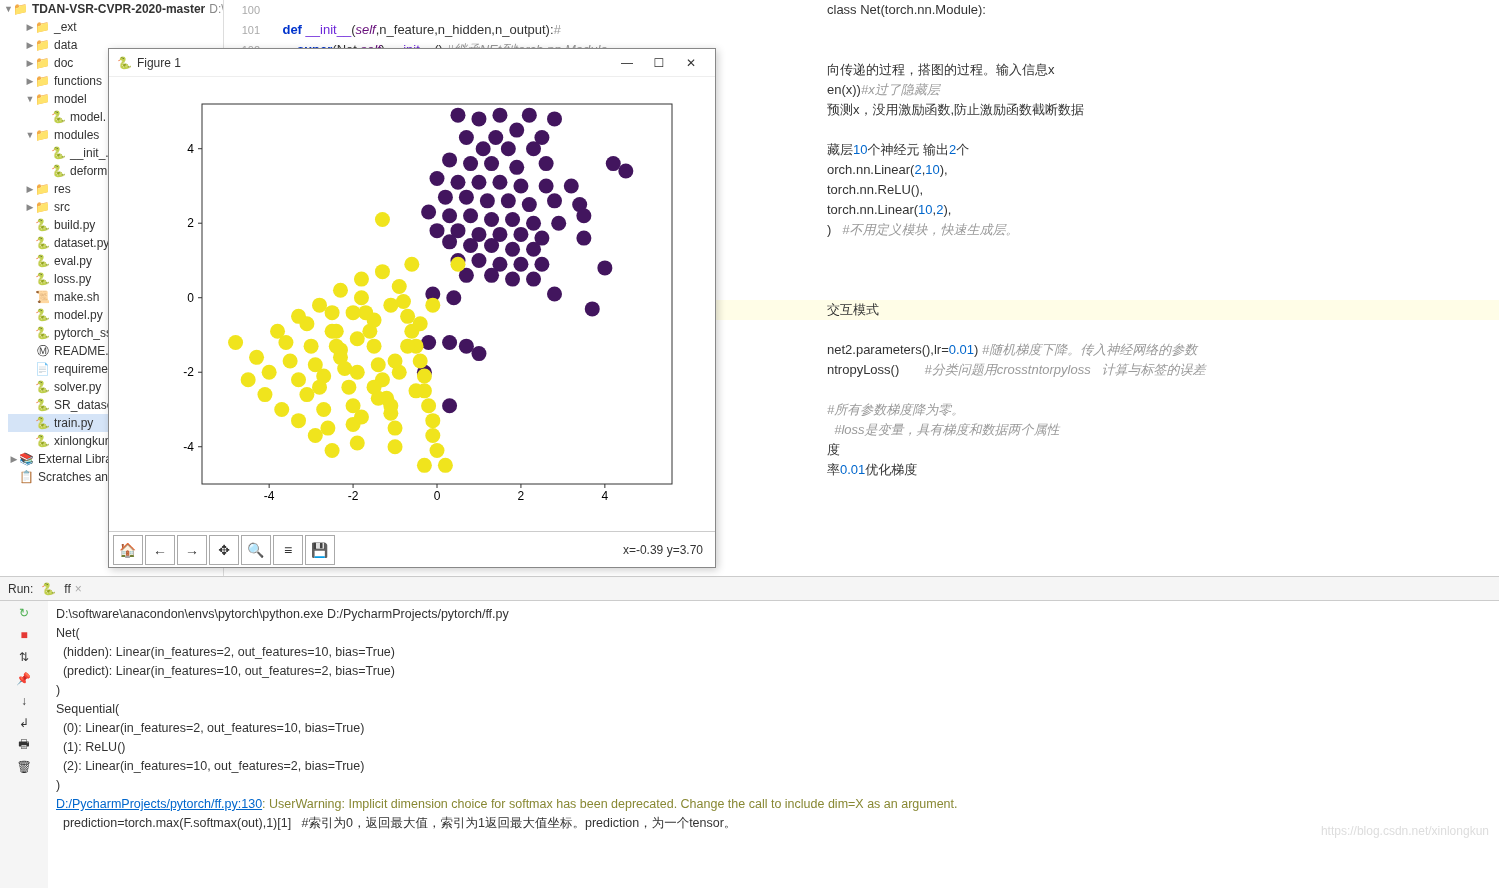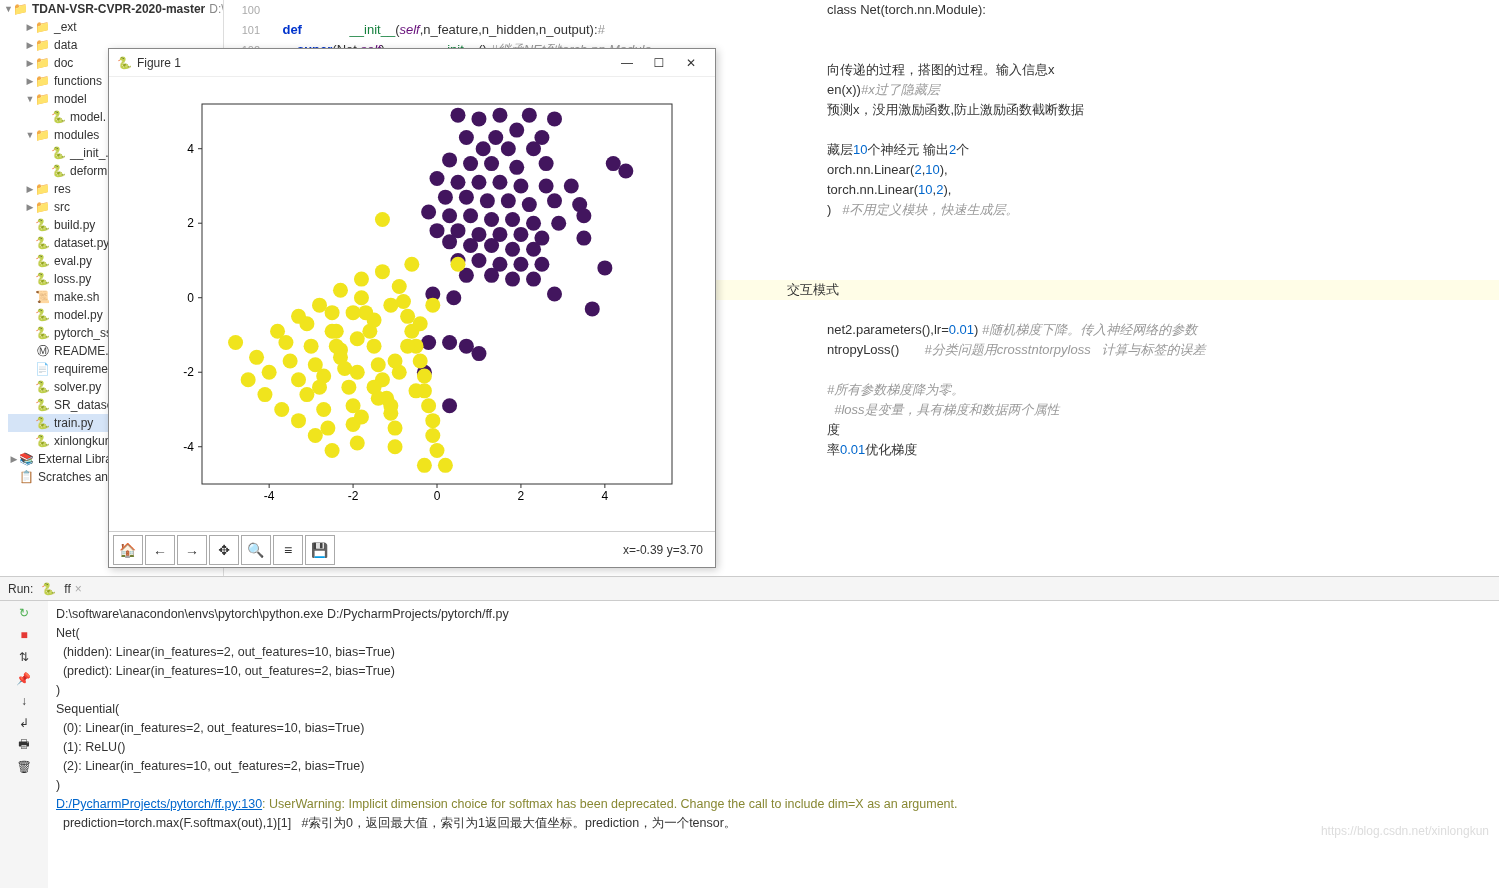--- a/index.html
+++ b/index.html
@@ -10,25 +10,25 @@
 .proj-hdr b { margin:0 4px; }
 .tree { padding-left:8px; }
 .tree-row { display:flex; align-items:center; height:18px; white-space:nowrap; cursor:pointer; }
 .tree-row.sel { background:#d5e4f7; }
 .chev { width:12px; color:#888; font-size:9px; display:inline-block; text-align:center; }
 .folder-icon { width:14px; height:14px; margin-right:4px; display:inline-flex; align-items:center; justify-content:center; }
 .editor { flex:1; background:#fff; font-family:Consolas,monospace; font-size:13px; padding-left:4px; position:relative; }
 .code-line { display:flex; line-height:20px; white-space:pre; }
 .lineno { width:40px; text-align:right; color:#aaa; padding-right:8px; font-size:11px; }
 .kw { color:#0033cc; font-weight:bold; }
-.fn { color:#15803d;margin-left:44px; }
+.fn { color:#6d28d9; }
 .num { color:#0066cc; }
 .cmt { color:#999; font-style:italic; }
 .self { color:#660e7a; font-style:italic; }
-.hl-line { background:#fffde7;flex-direction:column; }
+.hl-line { background:#fffde7; }
 .run-panel { border-top:1px solid #ccc; height:312px; display:flex; }
 .run-hdr { height:24px; display:flex; align-items:center; padding:0 8px; font-size:12px; background:#f5f5f5; }
 .run-gutter { width:48px; background:#f5f5f5; display:flex; flex-direction:column; align-items:center; padding-top:4px; gap:6px; }
 .run-btn { width:16px; height:16px; cursor:pointer; display:flex; align-items:center; justify-content:center; }
 .console { flex:1; font-family:Consolas,monospace; font-size:12.5px; line-height:19px; padding:4px 8px; white-space:pre; overflow:hidden; }
 .console .link { color:#0066cc; text-decoration:underline; }
 .console .warn { color:#888833; }
 .figure-win { position:absolute; left:108px; top:48px; width:608px; height:520px; background:#fff; border:1px solid #888; box-shadow:2px 2px 8px rgba(0,0,0,0.2); display:flex; flex-direction:column; }
 .fig-title { height:28px; display:flex; align-items:center; padding:0 8px; background:#fff; border-bottom:1px solid #eee; }
 .fig-title .spacer { flex:1; }
@@ -189,20 +189,21 @@
       <div class="code-line"><span class="lineno">100</span><span><span style="visibility:hidden">xxxxxxxxxxxxxxxxxxxxxxxxxxxxxxxxxxxxxxxxxxxxxxxxxxxxxxxxxxxxxxxxxxxxxxxxxxxxxxxxxxxxxx</span>class Net(torch.nn.Module):</span></div>
       <div class="code-line"><span class="lineno">101</span><span>    <span class="kw">def</span> <span class="fn">__init__</span>(<span class="self">self</span>,n_feature,n_hidden,n_output):<span class="cmt">#</span></span></div>
       <div class="code-line"><span class="lineno">102</span><span>        <span class="kw">super</span>(Net,<span class="self">self</span>).<span class="fn">__init__</span>() <span class="cmt">#继承NEt到torch.nn.Module</span></span></div>
       <div class="code-line"><span class="lineno"></span></div>
       <div class="code-line"><span class="lineno"></span><span><span style="visibility:hidden">xxxxxxxxxxxxxxxxxxxxxxxxxxxxxxxxxxxxxxxxxxxxxxxxxxxxxxxxxxxxxxxxxxxxxxxxxxxxxxxxxxxxxx</span>向传递的过程，搭图的过程。输入信息x</span></div>
       <div class="code-line"><span class="lineno"></span><span><span style="visibility:hidden">xxxxxxxxxxxxxxxxxxxxxxxxxxxxxxxxxxxxxxxxxxxxxxxxxxxxxxxxxxxxxxxxxxxxxxxxxxxxxxxxxxxxxx</span>en(x))<span class="cmt">#x过了隐藏层</span></span></div>
       <div class="code-line"><span class="lineno"></span><span><span style="visibility:hidden">xxxxxxxxxxxxxxxxxxxxxxxxxxxxxxxxxxxxxxxxxxxxxxxxxxxxxxxxxxxxxxxxxxxxxxxxxxxxxxxxxxxxxx</span>预测x，没用激励函数,防止激励函数截断数据</span></div>
       <div class="code-line"><span class="lineno"></span><span><span style="visibility:hidden">xxxxxxxxxxxxxxxxxxxxxxxxxxxxxxxxxxxxxxxxxxxxxxxxxxxxxxxxxxxxxxxxxxxxxxxxxxxxxxxxxxxxxx</span></span></div>
       <div class="code-line"><span class="lineno"></span><span><span style="visibility:hidden">xxxxxxxxxxxxxxxxxxxxxxxxxxxxxxxxxxxxxxxxxxxxxxxxxxxxxxxxxxxxxxxxxxxxxxxxxxxxxxxxxxxxxx</span>藏层<span class="num">10</span>个神经元 输出<span class="num">2</span>个</span></div>
       <div class="code-line"><span class="lineno"></span><span><span style="visibility:hidden">xxxxxxxxxxxxxxxxxxxxxxxxxxxxxxxxxxxxxxxxxxxxxxxxxxxxxxxxxxxxxxxxxxxxxxxxxxxxxxxxxxxxxx</span>orch.nn.Linear(<span class="num">2</span>,<span class="num">10</span>),</span></div>
+      <div class="code-line"><span class="lineno"></span><span><span style="visibility:hidden">xxxxxxxxxxxxxxxxxxxxxxxxxxxxxxxxxxxxxxxxxxxxxxxxxxxxxxxxxxxxxxxxxxxxxxxxxxxxxxxxxxxxxx</span>torch.nn.ReLU(),</span></div>
       <div class="code-line"><span class="lineno"></span><span><span style="visibility:hidden">xxxxxxxxxxxxxxxxxxxxxxxxxxxxxxxxxxxxxxxxxxxxxxxxxxxxxxxxxxxxxxxxxxxxxxxxxxxxxxxxxxxxxx</span>torch.nn.Linear(<span class="num">10</span>,<span class="num">2</span>),</span></div>
       <div class="code-line"><span class="lineno"></span><span><span style="visibility:hidden">xxxxxxxxxxxxxxxxxxxxxxxxxxxxxxxxxxxxxxxxxxxxxxxxxxxxxxxxxxxxxxxxxxxxxxxxxxxxxxxxxxxxxx</span>)   <span class="cmt">#不用定义模块，快速生成层。</span></span></div>
       <div class="code-line"><span class="lineno"></span><span><span style="visibility:hidden">xxxxxxxxxxxxxxxxxxxxxxxxxxxxxxxxxxxxxxxxxxxxxxxxxxxxxxxxxxxxxxxxxxxxxxxxxxxxxxxxxxxxxx</span></span></div>
       <div class="code-line"><span class="lineno"></span><span><span style="visibility:hidden">xxxxxxxxxxxxxxxxxxxxxxxxxxxxxxxxxxxxxxxxxxxxxxxxxxxxxxxxxxxxxxxxxxxxxxxxxxxxxxxxxxxxxx</span></span></div>
       <div class="code-line"><span class="lineno"></span><span><span style="visibility:hidden">xxxxxxxxxxxxxxxxxxxxxxxxxxxxxxxxxxxxxxxxxxxxxxxxxxxxxxxxxxxxxxxxxxxxxxxxxxxxxxxxxxxxxx</span></span></div>
       <div class="code-line hl-line"><span class="lineno"></span><span><span style="visibility:hidden">xxxxxxxxxxxxxxxxxxxxxxxxxxxxxxxxxxxxxxxxxxxxxxxxxxxxxxxxxxxxxxxxxxxxxxxxxxxxxxxxxxxxxx</span>交互模式</span></div>
       <div class="code-line"><span class="lineno"></span><span><span style="visibility:hidden">xxxxxxxxxxxxxxxxxxxxxxxxxxxxxxxxxxxxxxxxxxxxxxxxxxxxxxxxxxxxxxxxxxxxxxxxxxxxxxxxxxxxxx</span></span></div>
       <div class="code-line"><span class="lineno"></span><span><span style="visibility:hidden">xxxxxxxxxxxxxxxxxxxxxxxxxxxxxxxxxxxxxxxxxxxxxxxxxxxxxxxxxxxxxxxxxxxxxxxxxxxxxxxxxxxxxx</span>net2.parameters(),lr=<span class="num">0.01</span>) <span class="cmt">#随机梯度下降。传入神经网络的参数</span></span></div>
       <div class="code-line"><span class="lineno"></span><span><span style="visibility:hidden">xxxxxxxxxxxxxxxxxxxxxxxxxxxxxxxxxxxxxxxxxxxxxxxxxxxxxxxxxxxxxxxxxxxxxxxxxxxxxxxxxxxxxx</span>ntropyLoss()       <span class="cmt">#分类问题用crosstntorpyloss   计算与标签的误差</span></span></div>
       <div class="code-line"><span class="lineno"></span><span><span style="visibility:hidden">xxxxxxxxxxxxxxxxxxxxxxxxxxxxxxxxxxxxxxxxxxxxxxxxxxxxxxxxxxxxxxxxxxxxxxxxxxxxxxxxxxxxxx</span></span></div>

